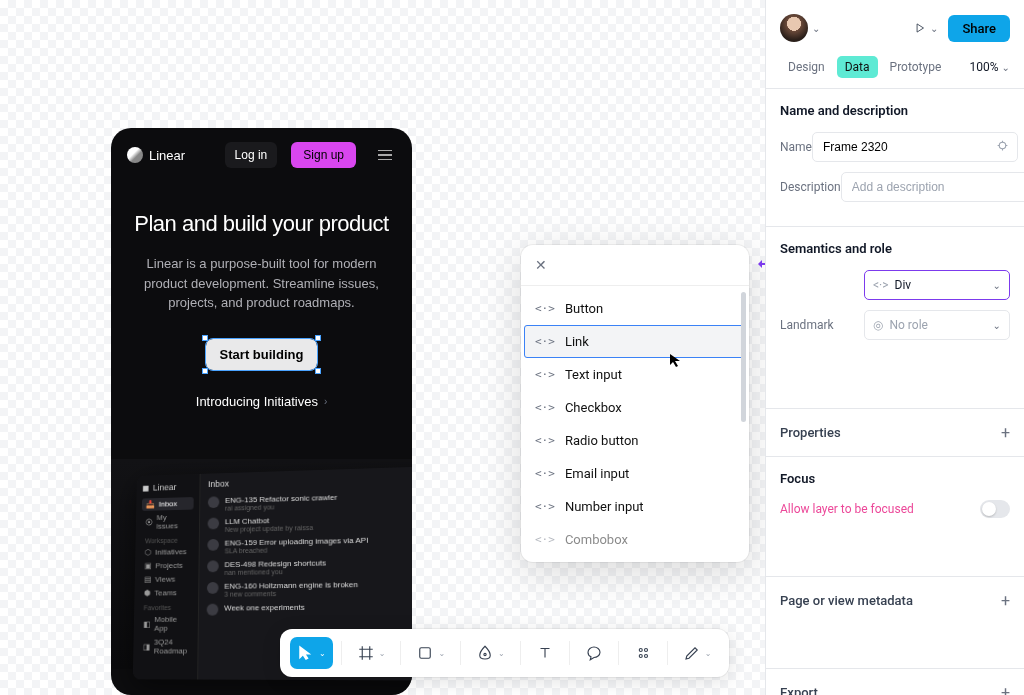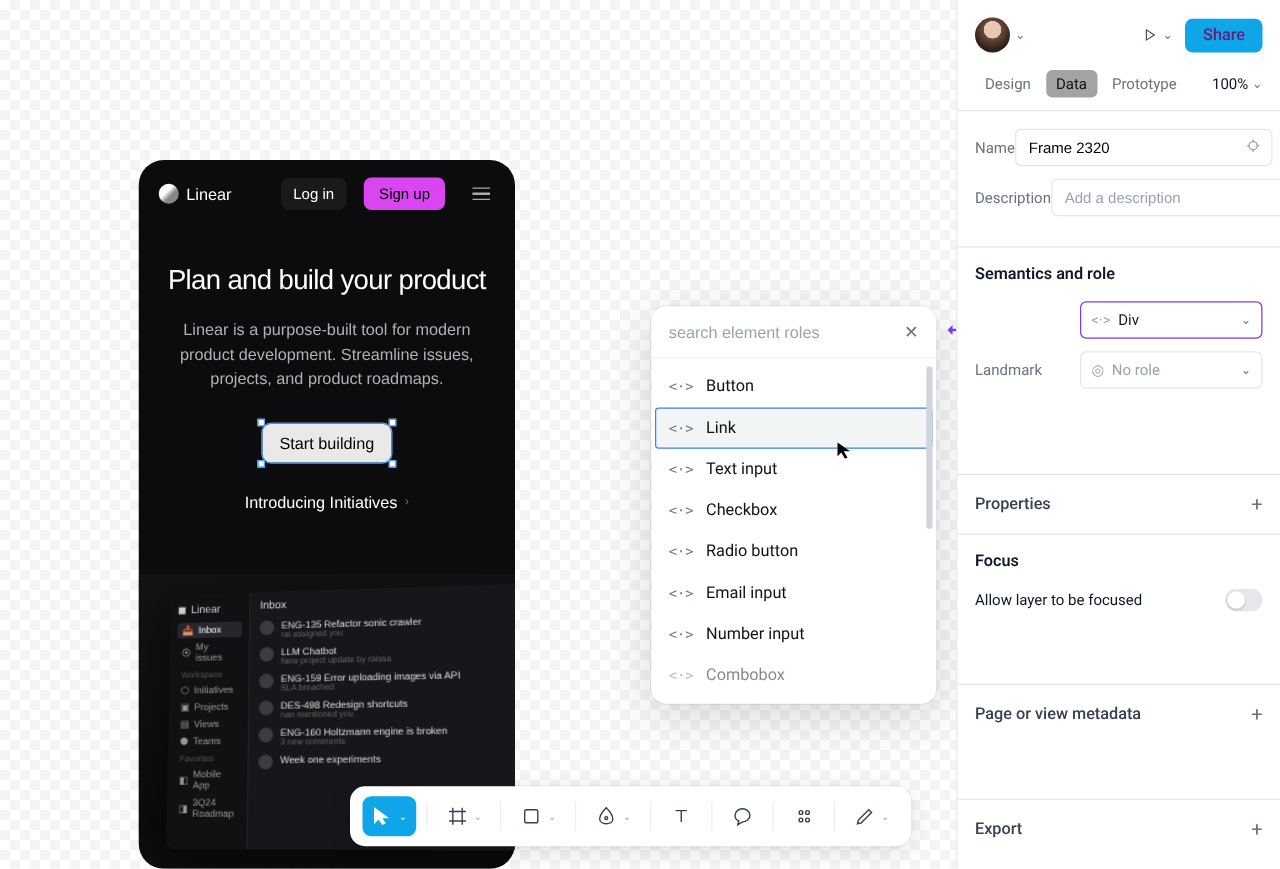--- a/index.html
+++ b/index.html
@@ -36,21 +36,21 @@
   .phone-header-right{display:flex;align-items:center;gap:14px;text-align:center;}
   .phone-login{font-size:12px;padding:6px 10px;color:#fff;background:#1a1a1d;border-radius:6px;}
   .phone-signup{font-size:12px;font-weight:500;padding:6px 12px;background:#d946ef;color:#000;border-radius:6px;}
   .phone-burger{display:flex;flex-direction:column;gap:3px;padding:4px;margin-left:4px;}
   .phone-burger span{width:14px;height:1.5px;background:#aaa;}
   .phone-hero{text-align:center;padding:30px 18px 18px;}
   .phone-hero h1{margin:0;font-size:22px;font-weight:500;line-height:1.1;letter-spacing:-0.5px;}
   .phone-hero p{margin:18px 6px 0;font-size:13px;line-height:1.5;color:#b0b0b6;}
   .phone-cta-wrap{display:flex;justify-content:center;margin-top:26px;}
   .phone-cta{position:relative;padding:8px 14px;background:#e9e9ea;color:#000;font-size:13px;font-weight:500;border-radius:7px;}
-  .phone-cta.sel{outline:1.5px solid #4aa3ff;}
+  .phone-cta.sel{outline:1.5px solid #4aa3ff;font-weight:bold;}
   .sel-handle{position:absolute;width:6px;height:6px;background:#fff;border:1.5px solid #4aa3ff;}
   .sel-handle.tl{left:-4px;top:-4px;} .sel-handle.tr{right:-4px;top:-4px;}
   .sel-handle.bl{left:-4px;bottom:-4px;} .sel-handle.br{right:-4px;bottom:-4px;}
   .phone-link{display:flex;align-items:center;justify-content:center;gap:6px;margin-top:24px;font-size:13px;color:#fff;}
   .phone-link .chev{font-size:10px;}
   .phone-shot{margin-top:32px;height:210px;background:linear-gradient(180deg,#121215,#0a0a0c);padding:10px 0 0 10px;position:relative;}
   .phone-shot-inner{position:absolute;left:18px;right:-40px;top:10px;bottom:-10px;border-radius:8px;background:#17171b;transform:perspective(800px) rotateX(6deg) rotateY(-8deg);box-shadow:0 8px 30px rgba(0,0,0,.6);overflow:hidden;}
   .shot-side{position:absolute;left:0;top:0;bottom:0;width:68px;background:#111114;border-right:1px solid #222;padding:8px 6px;font-size:8px;color:#888;}
   .shot-side .brand{color:#ccc;font-size:9px;margin-bottom:6px;display:flex;align-items:center;gap:4px;}
   .shot-side .item{padding:2px 4px;margin:1px 0;border-radius:3px;display:flex;align-items:center;gap:4px;color:#999;}
@@ -87,43 +87,43 @@
 
   
   .panel{position:absolute;right:0;top:0;bottom:0;width:259px;background:#fff;border-left:1px solid var(--panel-border);display:flex;flex-direction:column;}
   .panel-top{display:flex;align-items:center;justify-content:space-between;padding:14px 14px;}
   .avatar-wrap{display:flex;align-items:center;gap:4px;}
   .avatar{width:28px;height:28px;border-radius:50%;background:radial-gradient(circle at 50% 35%,#e8c8b0 30%,#6b4a3a 31%,#2a1f1a 70%);}
   .chev{font-size:10px;color:#6b7280;}
   .panel-top-right{display:flex;align-items:center;gap:10px;}
   .play{display:flex;align-items:center;gap:3px;color:#374151;}
   .play svg{width:14px;height:14px;}
-  .share{background:#0ea5e9;color:#701a75;padding:6px 14px;border-radius:6px;font-size:13px;font-weight:500;}
+  .share{background:#0ea5e9;color:#000000;padding:6px 14px;border-radius:6px;font-size:13px;font-weight:500;}
   .tabs{display:flex;align-items:center;justify-content:space-between;padding:0 14px 10px;}
   .tab-group{display:flex;gap:4px;}
   .tab{padding:4px 8px;border-radius:5px;font-size:12px;color:var(--text-dim);}
-  .tab.act{background:#a3a3a3;color:#111;}
+  .tab.act{background:#5eead4;color:#111;}
   .zoom{font-size:12px;display:flex;align-items:center;gap:3px;}
   .section{padding:14px;border-top:1px solid var(--panel-border);}
   .section h3{margin:0 0 14px;font-size:13px;font-weight:600;}
   .section.collapsed{display:flex;align-items:center;justify-content:space-between;padding:14px;margin-top:44px;}
   .section.collapsed h3{margin:0;font-weight:500;color:#374151;}
   .plus{font-size:16px;color:#6b7280;}
   .row{display:flex;align-items:center;margin-bottom:10px;}
   .row .lbl{width:84px;font-size:12px;color:var(--text-dim);}
   .row .ctrl{flex:1;}
   .input-box{display:flex;align-items:center;height:30px;border:1px solid #e5e7eb;border-radius:5px;padding:0 8px;background:#fff;gap:16px;}
   .input-box input{flex:1;border:0;outline:0;font-size:12px;}
   .input-box input::placeholder{color:#9ca3af;}
   .input-box .right-ico{color:#9ca3af;}
   .select{display:flex;align-items:center;height:30px;border:1px solid #e5e7eb;border-radius:5px;padding:0 8px;gap:6px;font-size:12px;}
   .select .ico{color:#9ca3af;}
   .select .val{flex:1;}
   .select.hl{border:1.5px solid var(--highlight);}
-  .focus-row{display:flex;align-items:center;justify-content:space-between;color:#0f172a;font-size:12px;}
+  .focus-row{display:flex;align-items:center;justify-content:space-between;color:#ec4899;font-size:12px;}
   .toggle{width:30px;height:18px;border-radius:9px;background:#e5e7eb;position:relative;}
   .toggle::after{content:"";position:absolute;left:2px;top:2px;width:14px;height:14px;border-radius:50%;background:#fff;box-shadow:0 1px 2px rgba(0,0,0,.2);}
 
   
   .toolbar{position:absolute;left:280px;bottom:18px;height:48px;background:#fff;border-radius:12px;box-shadow:0 4px 20px rgba(0,0,0,.12),0 0 0 1px rgba(0,0,0,.05);display:flex;align-items:center;padding:0 10px;gap:4px;}
   .tool{display:flex;align-items:center;gap:2px;padding:7px;border-radius:7px;}
   .tool.act{background:#0ea5e9;color:#fff;}
   .tool .tchev{font-size:8px;color:#9ca3af;margin-left:2px;}
   .tool.act .tchev{color:#fff;}
   .tool svg{width:18px;height:18px;}
@@ -227,21 +227,20 @@
                   <div class="t">Week one experiments</div>
                 </div>
               </div>
           </div>
         </div>
       </div>
     </div>
 
     <div class="popover">
       <div class="pop-search">
-        <input type="text" placeholder="search element roles" style="">
         <div class="pop-close">✕</div>
       </div>
       <div class="pop-divider"></div>
       <div class="pop-list">
         <div class="pop-item">
             <span class="ico">&lt;·&gt;</span>
             <span>Button</span>
           </div>
         <div class="pop-item hl">
             <span class="ico">&lt;·&gt;</span>
@@ -368,20 +367,21 @@
         <div class="tab act">Data</div>
         <div class="tab">Prototype</div>
       </div>
       <div class="zoom">
           <span>100%</span>
           <span class="chev">⌄</span>
         </div>
     </div>
 
     <div class="section">
+      <h3>Name and description</h3>
       <div class="row">
         <div class="lbl">Name</div>
         <div class="ctrl">
           <div class="input-box">
             <input type="text" value="Frame 2320" style="">
             <span class="right-ico">
               <svg width="13" height="13" viewBox="0 0 24 24" fill="none" stroke="#9ca3af" stroke-width="2">
                   <circle cx="12" cy="12" r="6"></circle>
                   <path d="M12 3v3M12 18v3M3 12h3M18 12h3"></path>
                 </svg>

